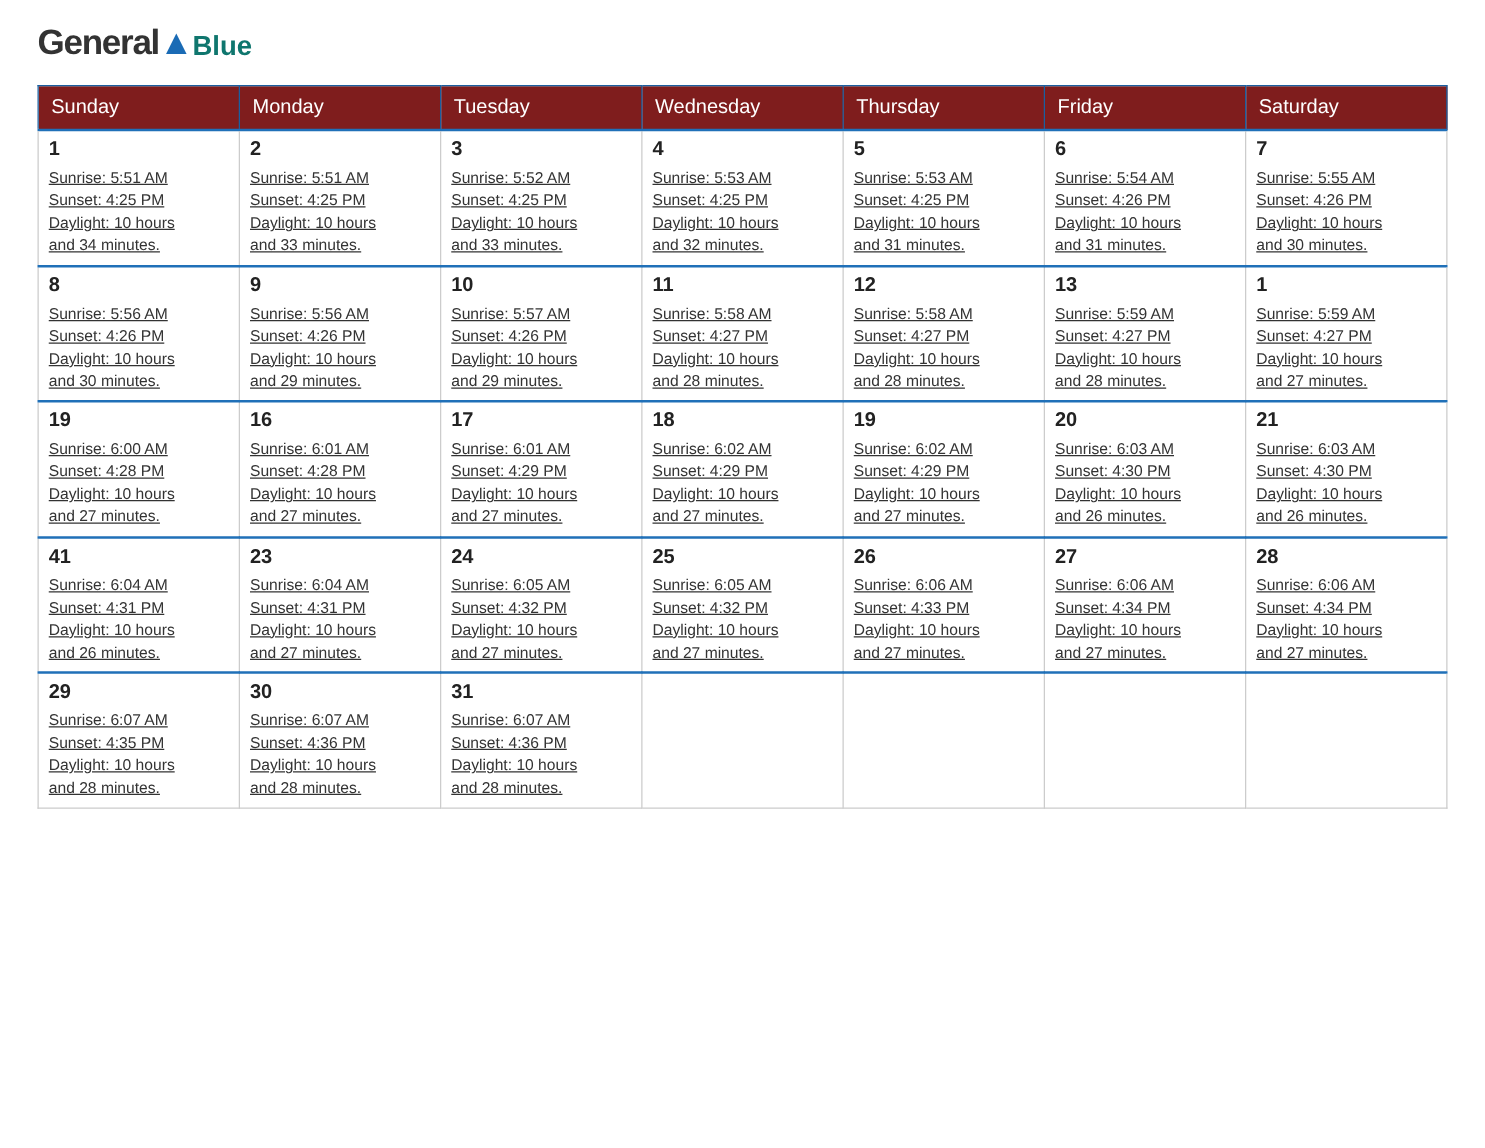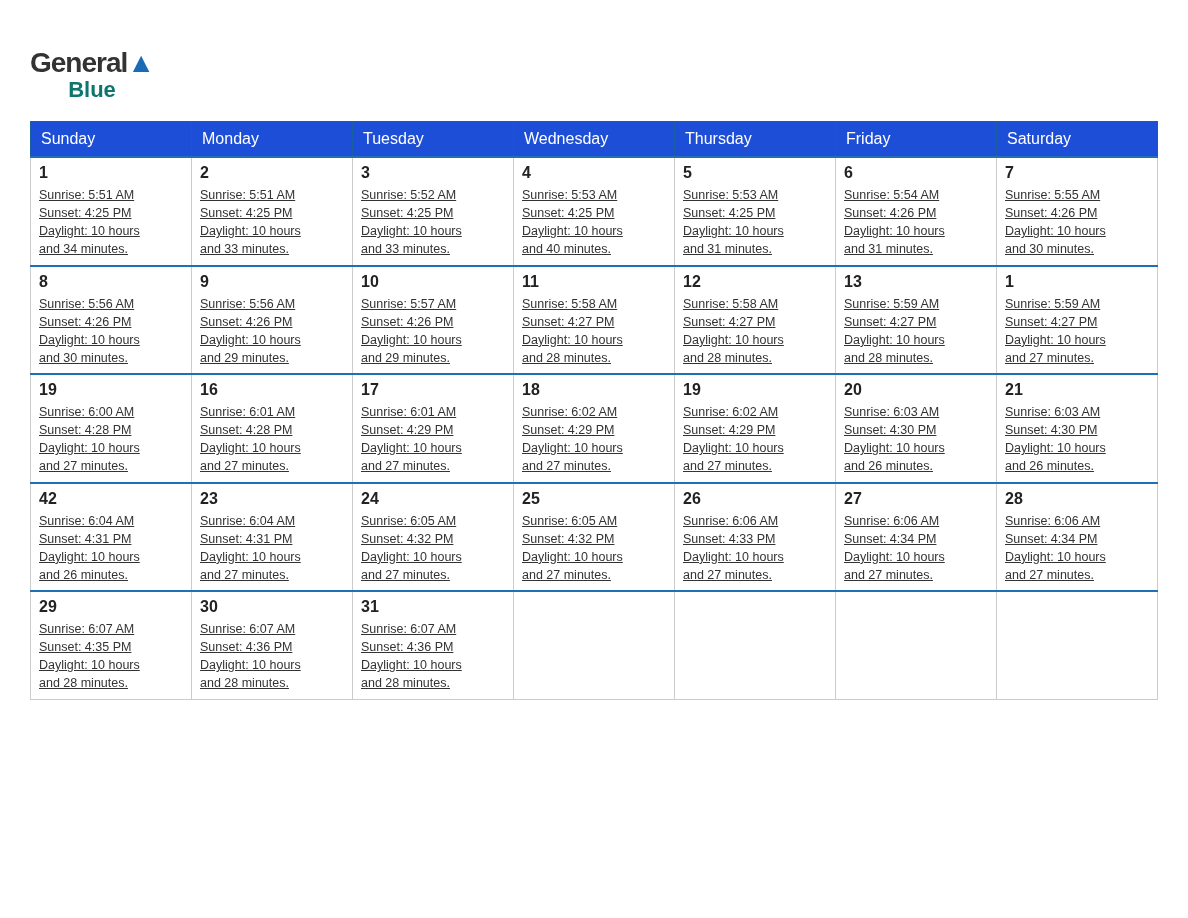--- a/index.html
+++ b/index.html
@@ -11,23 +11,22 @@
       min-height: 918px;
     }
     .header-row {
       display: flex;
       justify-content: space-between;
       align-items: flex-start;
       margin-bottom: 20px;
     }
     .logo {
       display: flex;
-      flex-direction: column;
-      align-items: center;
-      margin-top: 29px;
+      flex-direction: row;
+      align-items: flex-end;
     }
     .logo-general {
       font-size: 28px;
       font-weight: bold;
       color: #333;
       letter-spacing: -1px;
       line-height: 1;
     }
     .logo-general span.blue-letter {
       color: #1a6bb5;
@@ -52,21 +51,21 @@
       font-size: 24px;
       color: #444;
       margin-top: 4px;
     }
     .calendar {
       width: 100%;
       border-collapse: collapse;
       border: 1px solid #aaa;
     }
     .calendar th {
-      background-color: #1d4ed8;
+      background-color: #7f1d1d;
       color: #fff;
       font-size: 16px;
       font-weight: normal;
       padding: 8px 10px;
       text-align: left;
       border: 1px solid #1a5fa0;
     }
     .calendar td {
       border: 1px solid #ccc;
       vertical-align: top;
@@ -153,21 +152,21 @@
           <span>Daylight: 10 hours</span><br>
           <span>and 33 minutes.</span>
         </div>
       </td>
         <td>
         <span class="day-number">4</span>
         <div class="day-info">
           <span>Sunrise: 5:53 AM</span><br>
           <span>Sunset: 4:25 PM</span><br>
           <span>Daylight: 10 hours</span><br>
-          <span>and 40 minutes.</span>
+          <span>and 32 minutes.</span>
         </div>
       </td>
         <td>
         <span class="day-number">5</span>
         <div class="day-info">
           <span>Sunrise: 5:53 AM</span><br>
           <span>Sunset: 4:25 PM</span><br>
           <span>Daylight: 10 hours</span><br>
           <span>and 31 minutes.</span>
         </div>
@@ -316,21 +315,21 @@
         <div class="day-info">
           <span>Sunrise: 6:03 AM</span><br>
           <span>Sunset: 4:30 PM</span><br>
           <span>Daylight: 10 hours</span><br>
           <span>and 26 minutes.</span>
         </div>
       </td>
       </tr>
       <tr>
         <td>
-        <span class="day-number">42</span>
+        <span class="day-number">41</span>
         <div class="day-info">
           <span>Sunrise: 6:04 AM</span><br>
           <span>Sunset: 4:31 PM</span><br>
           <span>Daylight: 10 hours</span><br>
           <span>and 26 minutes.</span>
         </div>
       </td>
         <td>
         <span class="day-number">23</span>
         <div class="day-info">

